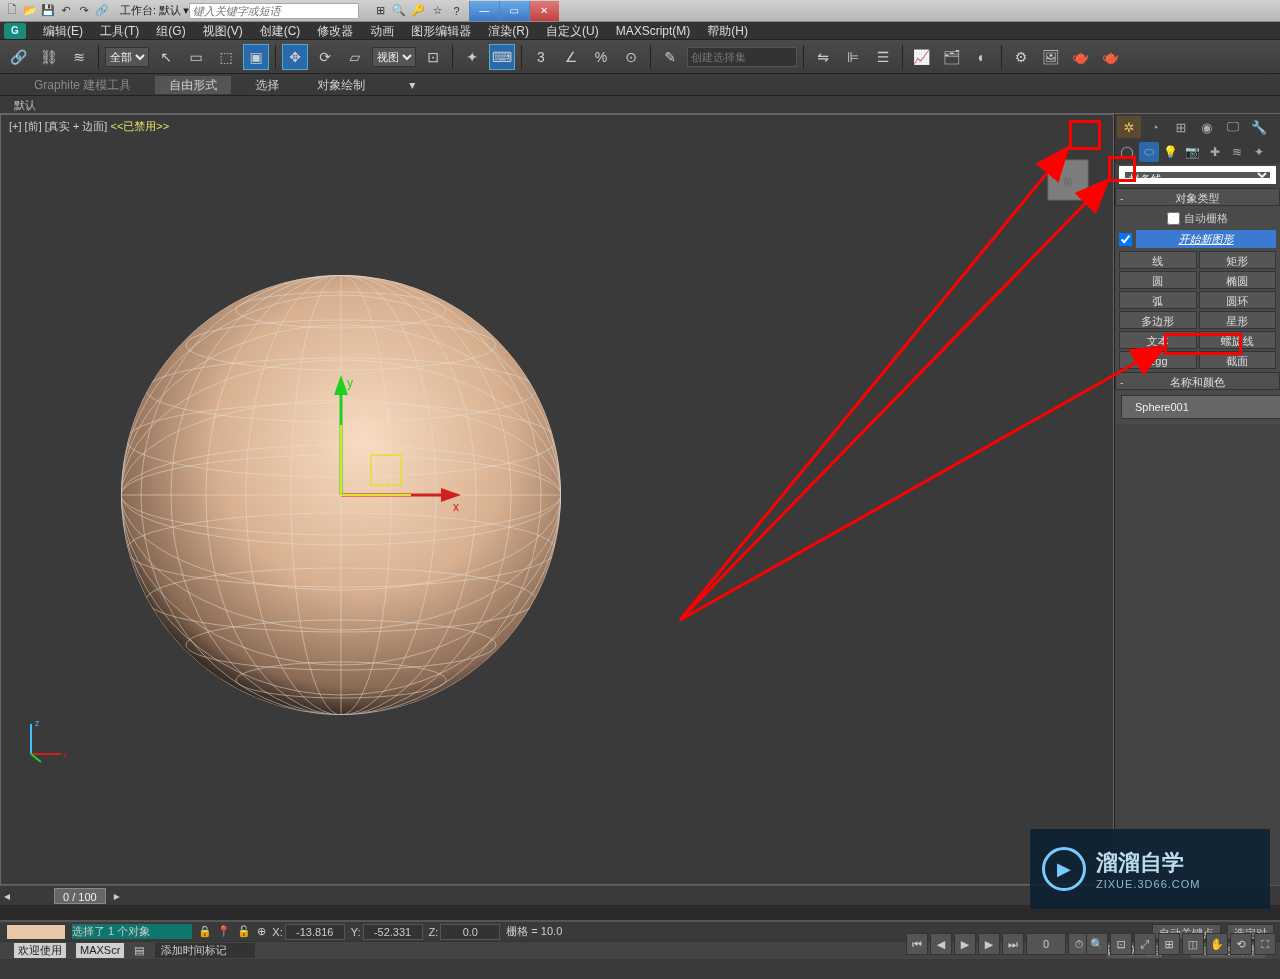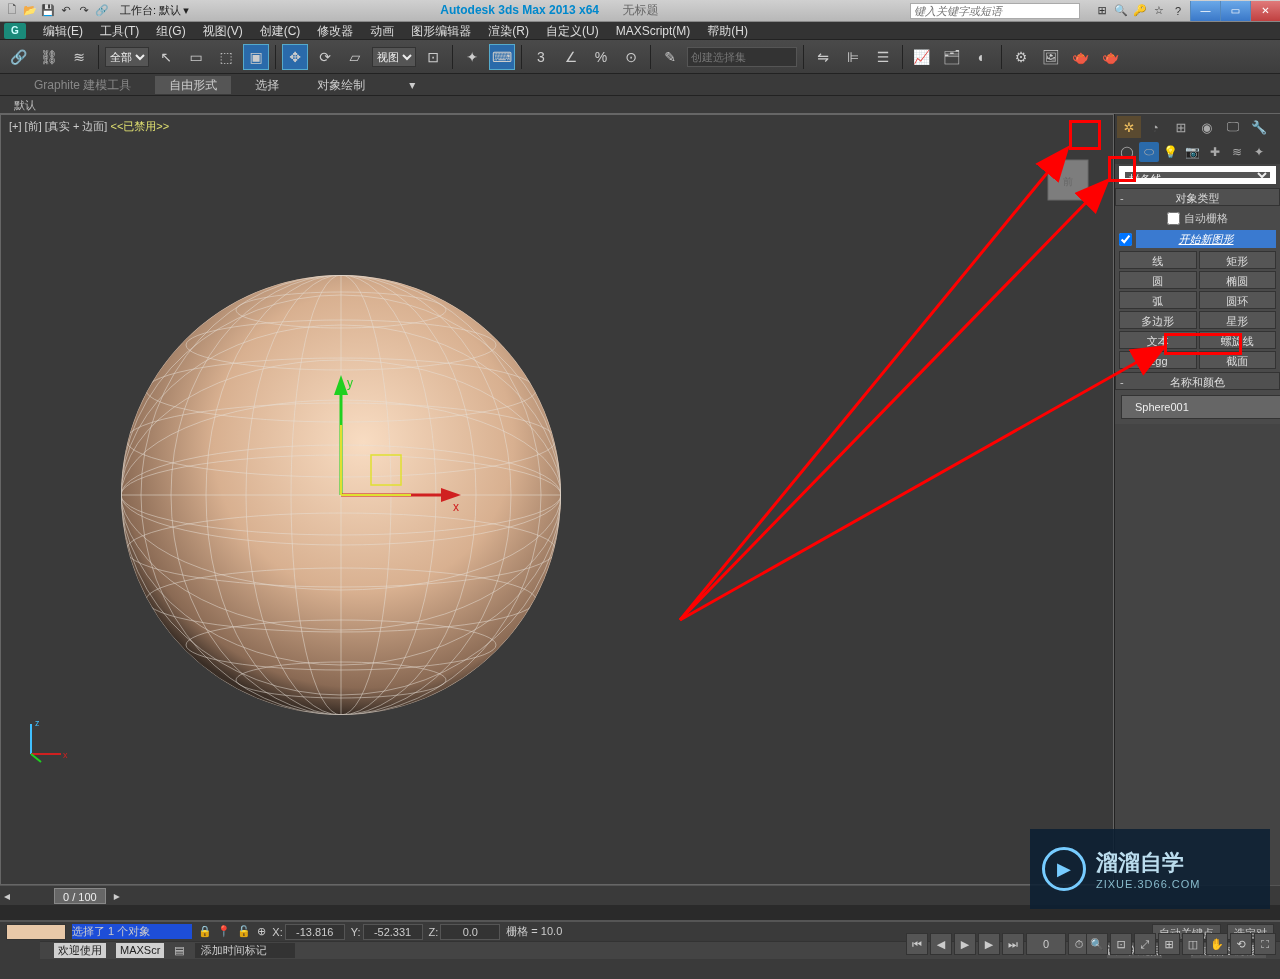--- a/index.html
+++ b/index.html
@@ -58,21 +58,21 @@
 .name-row .swatch { width:18px; height:18px; background:#e8c8a8; border:1px solid #333; }
 .timeline-area { position:absolute; bottom:0; left:0; right:0; height:94px; background:#3a3a3a; }
 .slider-row { height:20px; background:#3a3a3a; display:flex; align-items:center; border-top:1px solid #555; }
 .slider-row .frame-ind { background:#666; color:#eee; padding:0 8px; height:16px; line-height:16px; font-size:11px; margin-left:40px; border:1px solid #888; }
 .track-row { height:16px; background:#2a2a2a; border-bottom:1px solid #555; display:flex; }
 .track-row .marks { flex:1; position:relative; }
 .coord-row { height:20px; background:#3a3a3a; display:flex; align-items:center; gap:6px; padding:0 6px; color:#ccc; font-size:11px; border-top:1px solid #555; }
 .coord-row .cbox { display:flex; align-items:center; gap:2px; }
 .coord-row .cbox input { width:60px; background:#333; color:#ccc; border:1px solid #555; height:16px; font-size:11px; text-align:center; padding:0 3px; }
 .coord-row .gray-btn { background:#555; padding:0 6px; height:16px; line-height:16px; border:1px solid #333; }
-.status-row2 { height:18px; background:#444; display:flex; align-items:center; padding:0 14px; gap:10px; color:#ccc; font-size:11px; border-top:1px solid #333;margin-left:40px; }
+.status-row2 { height:18px; background:#444; display:flex; align-items:center; padding:0 14px; gap:10px; color:#ccc; font-size:11px; border-top:1px solid #333; }
 .status-row2 .sbox { background:#d0d0d0; color:#222; padding:0 4px; height:15px; line-height:15px; }
 .right-nav-icons { position:absolute; right:4px; bottom:24px; display:flex; gap:2px; }
 .right-nav-icons span, .play-icons span { width:22px; height:22px; display:flex; align-items:center; justify-content:center; background:#555; color:#ccc; border:1px solid #333; font-size:11px; }
 .play-icons { position:absolute; right:190px; bottom:24px; display:flex; gap:2px; }
 .redbox { position:absolute; border:3px solid #ff0000; z-index:50; pointer-events:none; }
 .redarrow { position:absolute; z-index:49; pointer-events:none; }
 .watermark { position:absolute; right:10px; bottom:70px; width:240px; height:80px; background:rgba(10,30,50,0.85); display:flex; align-items:center; gap:10px; padding:0 12px; z-index:60; }
 .watermark .play { width:44px; height:44px; border:3px solid #7cf; border-radius:50%; display:flex; align-items:center; justify-content:center; color:#7cf; font-size:18px; }
 .watermark .txt { color:#9df; }
 .watermark .txt .big { font-size:22px; font-weight:bold; color:#bde; }
@@ -87,24 +87,20 @@
     <span>🗋</span>
     <span>📂</span>
     <span>💾</span>
     <span>↶</span>
     <span>↷</span>
     <span>🔗</span>
   </div>
   <div class="workspace">
     <span>工作台: 默认</span>
     <span>▾</span>
-  </div>
-  <div class="title-center">
-    <span>Autodesk 3ds Max  2013 x64</span>
-    <span class="doc">无标题</span>
   </div>
   <div class="search">
     <input placeholder="键入关键字或短语" style="">
   </div>
   <div class="tright">
     <span>⊞</span>
     <span>🔍</span>
     <span>🔑</span>
     <span>☆</span>
     <span>?</span>
@@ -316,21 +312,21 @@
   <div class="slider-row">
     <span style="width:14px;text-align:center;">◂</span>
     <div class="frame-ind">0 / 100</div>
     <span style="width:14px;text-align:center;margin-left:4px;">▸</span>
   </div>
   <div class="track-row">
     <div class="marks"></div>
   </div>
   <div class="coord-row">
     <div style="width:60px;height:16px;background:#e8c8a8;border:1px solid #333;"></div>
-    <div class="sbox" style="flex:0 0 120px;background:#1d4ed8;">选择了 1 个对象</div>
+    <div class="sbox" style="flex:0 0 120px;background:#0f766e;">选择了 1 个对象</div>
     <span>🔒</span>
     <span>📍</span>
     <span>🔓</span>
     <span>⊕</span>
     <div class="cbox">
         <span>X:</span>
         <input value="-13.816" style="">
       </div>
     <div class="cbox">
         <span>Y:</span>

